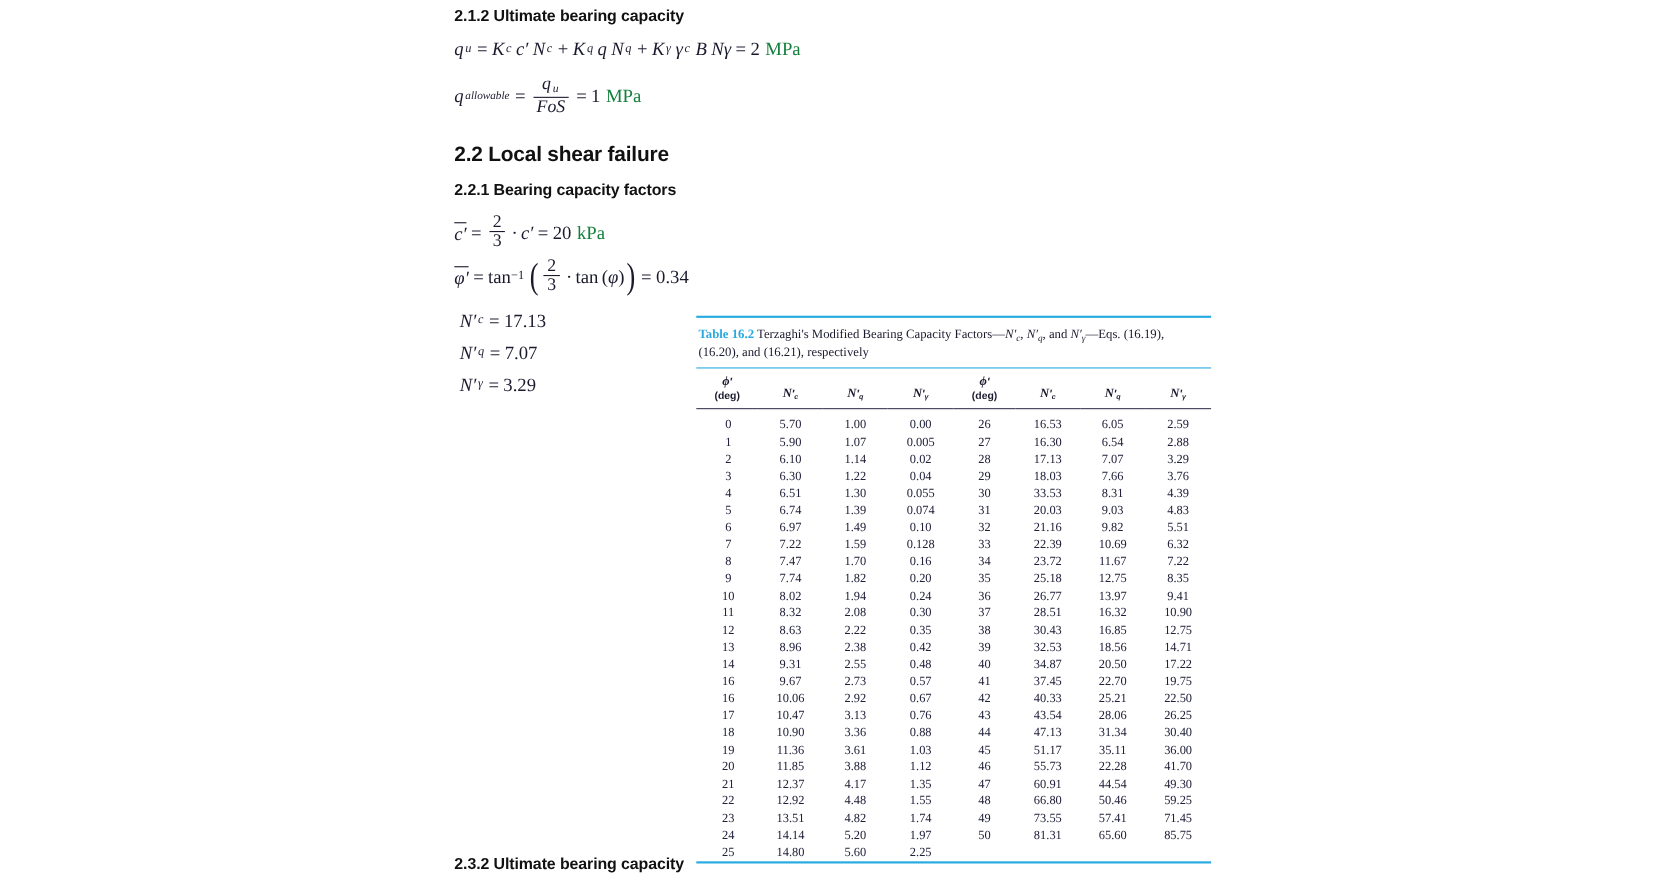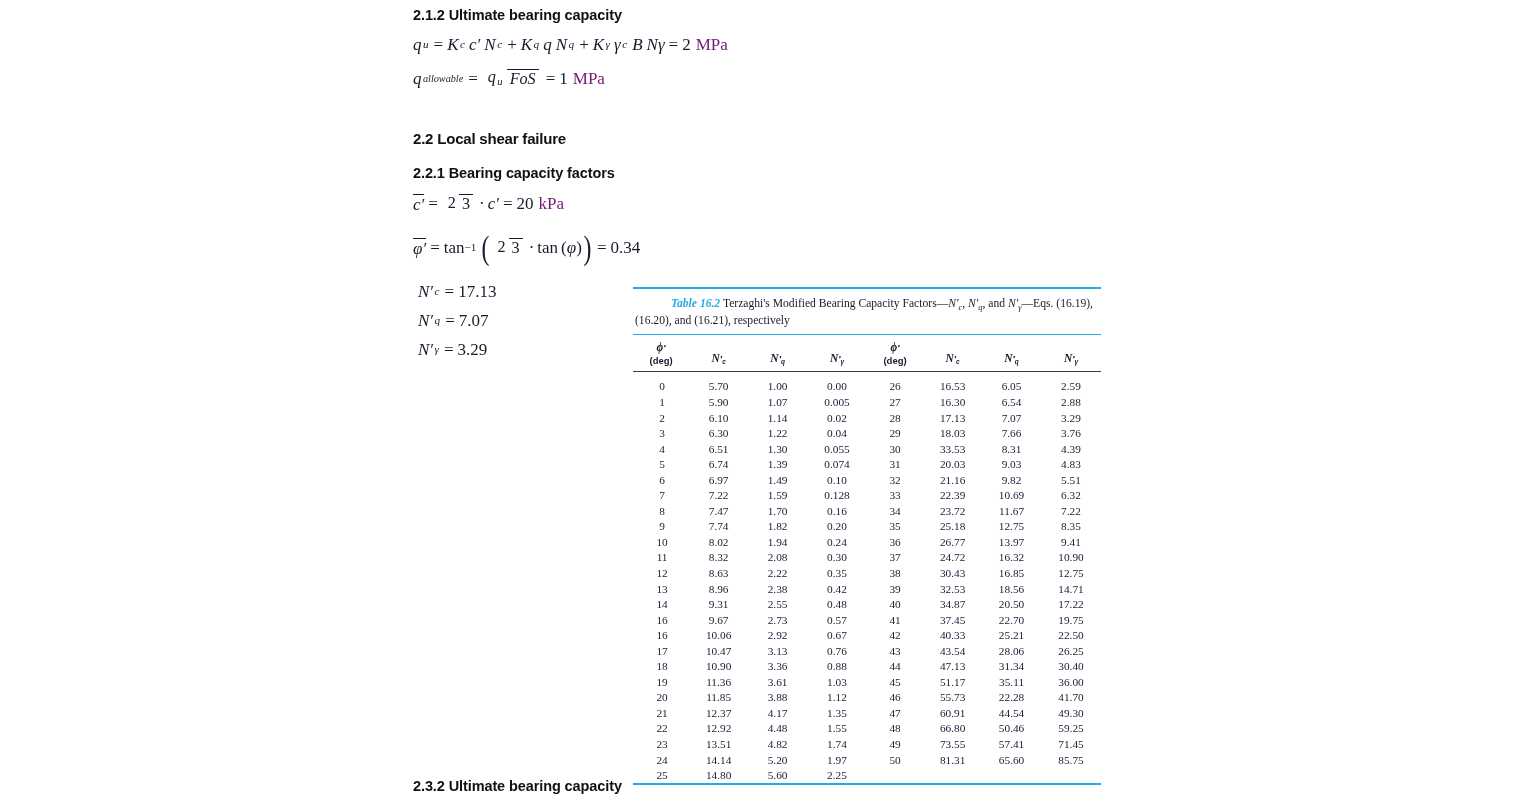--- a/index.html
+++ b/index.html
@@ -20,21 +20,21 @@
   #doc-body {
     position: absolute;
     left: 413px;
     top: 0px;
     width: 210px;
   }
 
   .sec-h2 {
     font-family: "Liberation Sans", sans-serif;
     font-weight: bold;
-    font-size: 15px;
+    font-size: 19px;
     color: #111111;
     letter-spacing: -0.2px;
     white-space: nowrap;
   }
   .sec-h3 {
     font-family: "Liberation Sans", sans-serif;
     font-weight: bold;
     font-size: 14.5px;
     color: #111111;
     letter-spacing: -0.1px;
@@ -63,25 +63,25 @@
   }
   .sup {
     font-size: 0.66em;
     font-style: normal;
     vertical-align: 0.55em;
     display: inline-block;
   }
   .op { margin: 0 4px; }
   .opn { margin: 0 3px; }
   .prime { font-style: italic; }
-  .unit { color: #701a75; font-style: normal; margin-left: 5px; }
+  .unit { color: #15803d; font-style: normal; margin-left: 5px; }
 
   .frac {
     display: inline-flex;
-    flex-direction: row;
+    flex-direction: column;
     align-items: center;
     vertical-align: middle;
     margin: 0 3px;
     line-height: 1.02;
     font-size: 0.95em;
   }
   .frac .num { padding: 0 3px 0px 3px; }
   .frac .den { padding: 1px 3px 0 3px; border-top: 1.1px solid #1a1a2e; }
 
   .ovl {
@@ -114,24 +114,22 @@
   #table-caption {
     font-family: "Liberation Serif", serif;
     font-size: 11.6px;
     color: #1a1a2e;
     line-height: 1.33;
     padding: 7px 4px 6px 2px;
     border-bottom: 1.6px solid #29abe2;
   }
   #table-caption .tbl-label {
     color: #29abe2;
-    font-style: italic;
     font-weight: bold;
     font-family: "Liberation Serif", serif;
-    margin-left: 36px;
   }
   #table-caption .mi { font-style: italic; }
   #table-caption .msub {
     font-size: 0.72em;
     font-style: italic;
     vertical-align: -0.3em;
     display: inline-block;
   }
 
   table.bcf {
@@ -456,21 +454,21 @@
           <td>26.77</td>
           <td>13.97</td>
           <td>9.41</td>
         </tr>
         <tr>
           <td>11</td>
           <td>8.32</td>
           <td>2.08</td>
           <td>0.30</td>
           <td>37</td>
-          <td>24.72</td>
+          <td>28.51</td>
           <td>16.32</td>
           <td>10.90</td>
         </tr>
         <tr>
           <td>12</td>
           <td>8.63</td>
           <td>2.22</td>
           <td>0.35</td>
           <td>38</td>
           <td>30.43</td>

